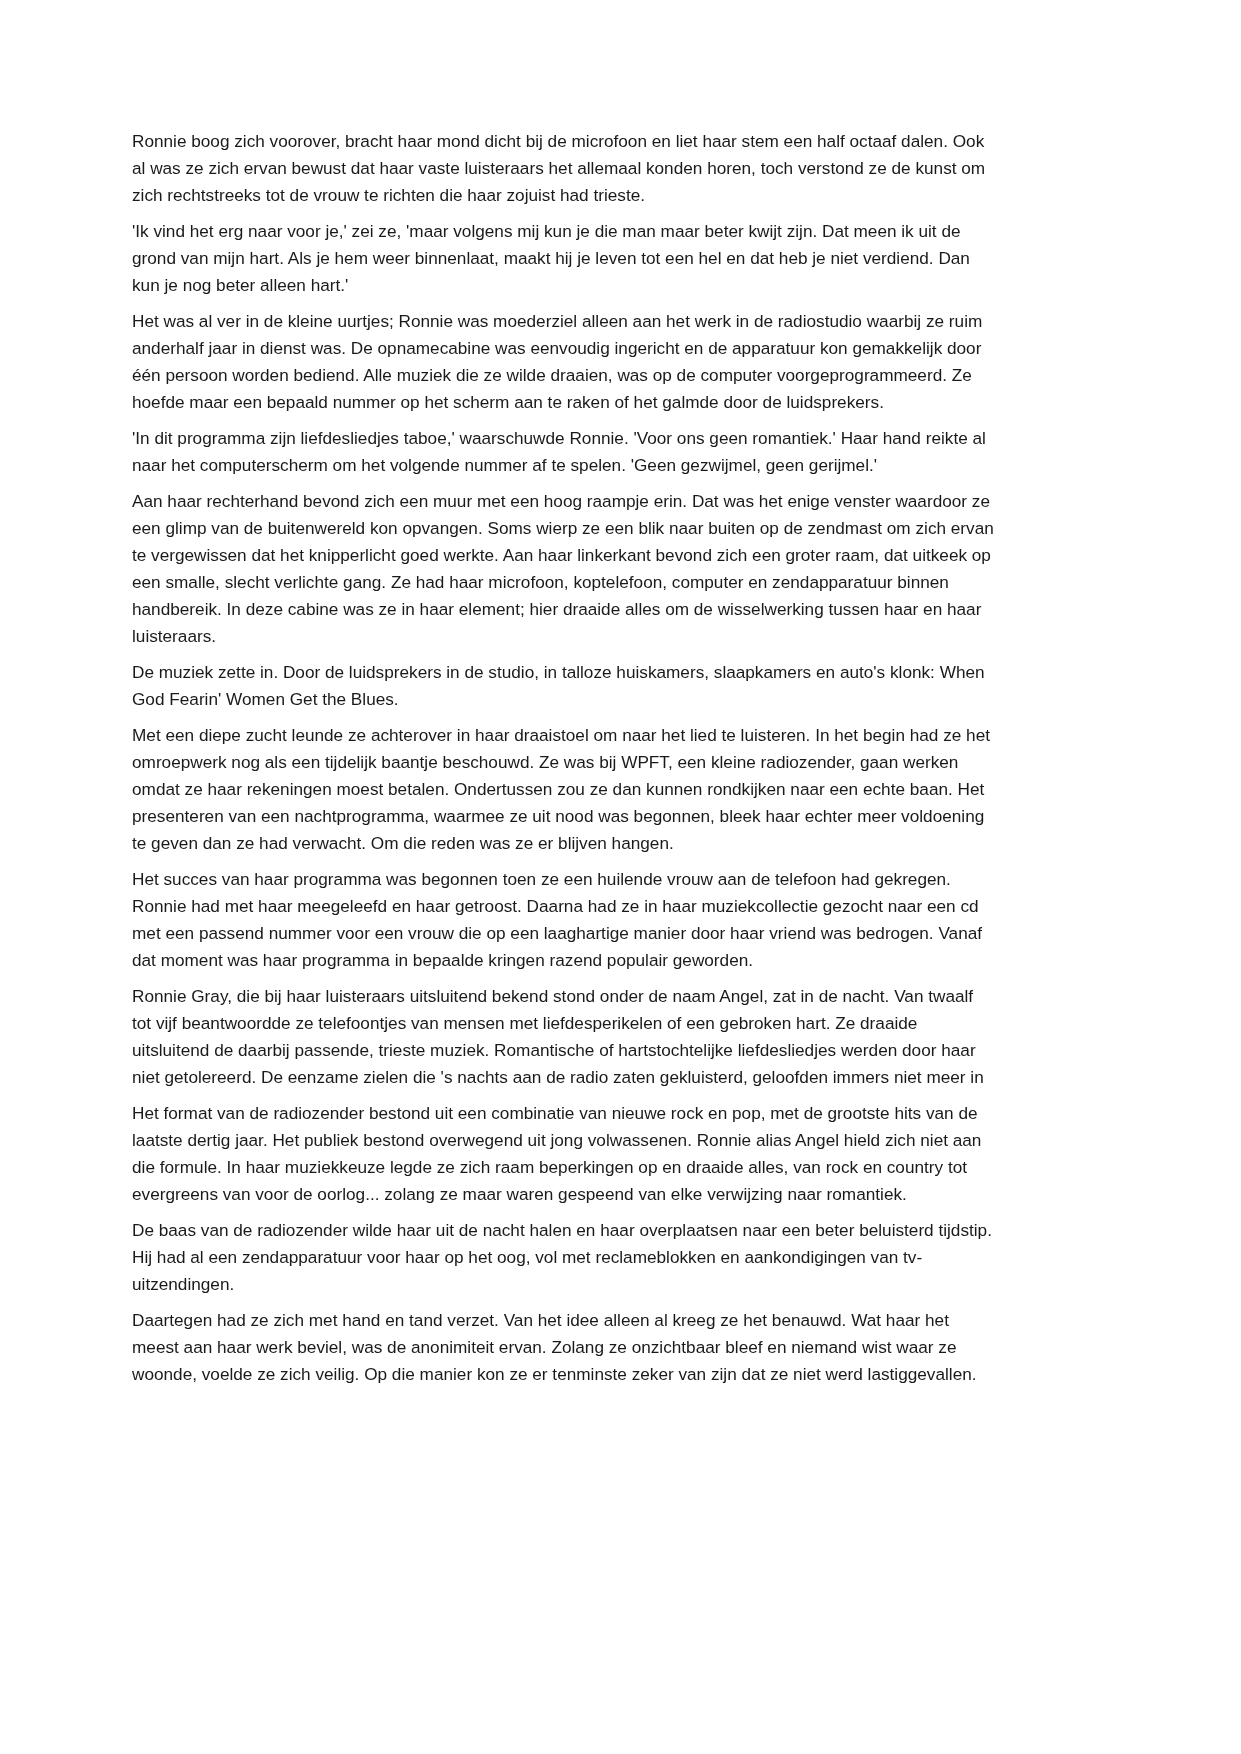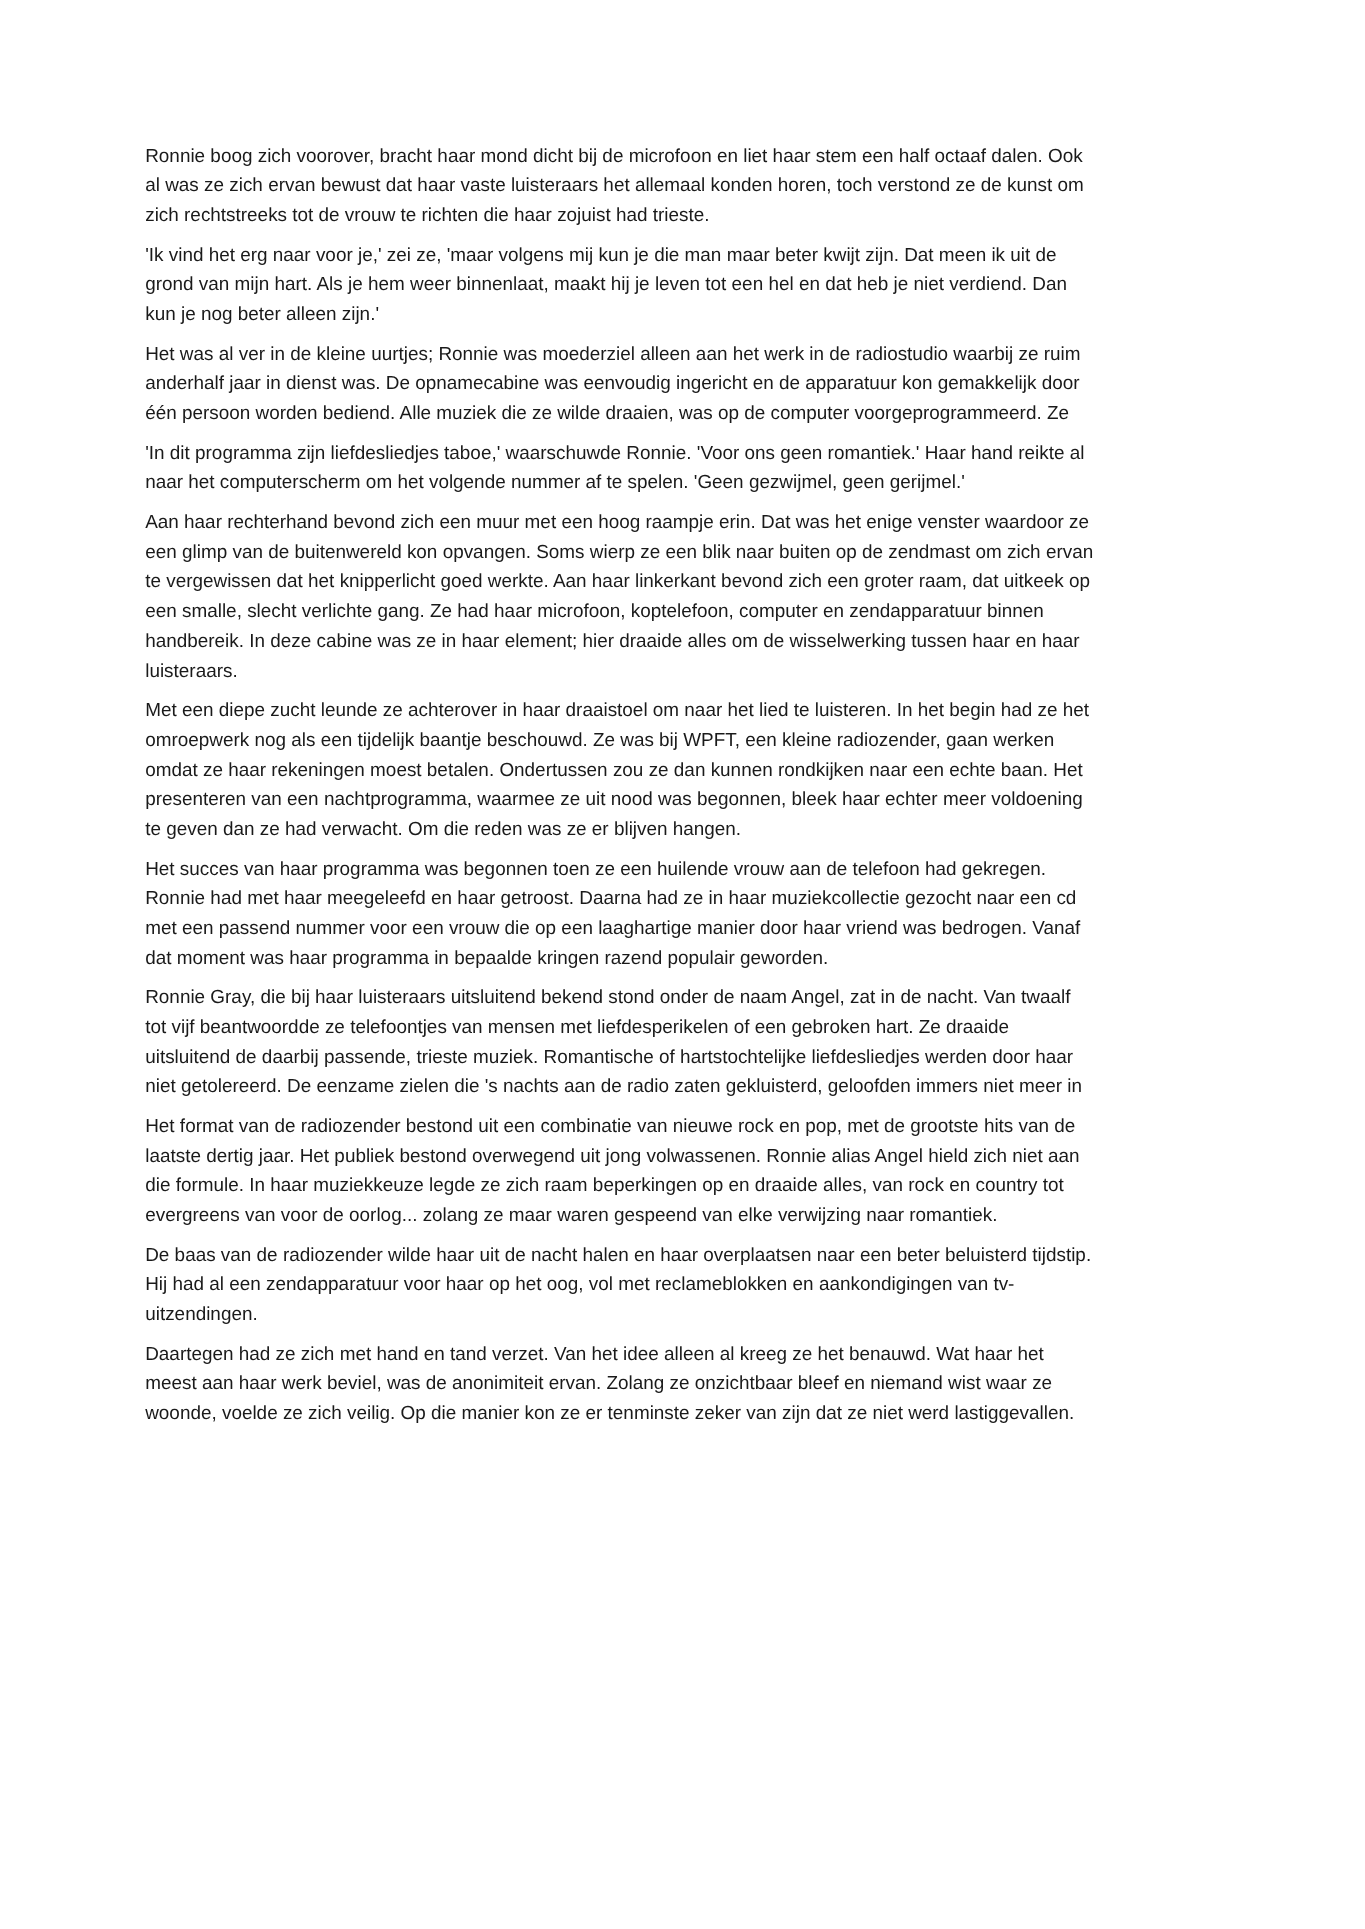--- a/index.html
+++ b/index.html
@@ -37,38 +37,43 @@
 
 <div class="page">
   <div class="para">
     <span class="line">Ronnie boog zich voorover, bracht haar mond dicht bij de microfoon en liet haar stem een half octaaf dalen. Ook</span>
     <span class="line">al was ze zich ervan bewust dat haar vaste luisteraars het allemaal konden horen, toch verstond ze de kunst om</span>
     <span class="line">zich rechtstreeks tot de vrouw te richten die haar zojuist had trieste.</span>
   </div>
   <div class="para">
     <span class="line">'Ik vind het erg naar voor je,' zei ze, 'maar volgens mij kun je die man maar beter kwijt zijn. Dat meen ik uit de</span>
     <span class="line">grond van mijn hart. Als je hem weer binnenlaat, maakt hij je leven tot een hel en dat heb je niet verdiend. Dan</span>
-    <span class="line">kun je nog beter alleen zijn.'</span>
+    <span class="line">kun je nog beter alleen hart.'</span>
   </div>
   <div class="para">
     <span class="line">Het was al ver in de kleine uurtjes; Ronnie was moederziel alleen aan het werk in de radiostudio waarbij ze ruim</span>
     <span class="line">anderhalf jaar in dienst was. De opnamecabine was eenvoudig ingericht en de apparatuur kon gemakkelijk door</span>
     <span class="line">één persoon worden bediend. Alle muziek die ze wilde draaien, was op de computer voorgeprogrammeerd. Ze</span>
+    <span class="line">hoefde maar een bepaald nummer op het scherm aan te raken of het galmde door de luidsprekers.</span>
   </div>
   <div class="para">
     <span class="line">'In dit programma zijn liefdesliedjes taboe,' waarschuwde Ronnie. 'Voor ons geen romantiek.' Haar hand reikte al</span>
     <span class="line">naar het computerscherm om het volgende nummer af te spelen. 'Geen gezwijmel, geen gerijmel.'</span>
   </div>
   <div class="para">
     <span class="line">Aan haar rechterhand bevond zich een muur met een hoog raampje erin. Dat was het enige venster waardoor ze</span>
     <span class="line">een glimp van de buitenwereld kon opvangen. Soms wierp ze een blik naar buiten op de zendmast om zich ervan</span>
     <span class="line">te vergewissen dat het knipperlicht goed werkte. Aan haar linkerkant bevond zich een groter raam, dat uitkeek op</span>
     <span class="line">een smalle, slecht verlichte gang. Ze had haar microfoon, koptelefoon, computer en zendapparatuur binnen</span>
     <span class="line">handbereik. In deze cabine was ze in haar element; hier draaide alles om de wisselwerking tussen haar en haar</span>
     <span class="line">luisteraars.</span>
+  </div>
+  <div class="para">
+    <span class="line">De muziek zette in. Door de luidsprekers in de studio, in talloze huiskamers, slaapkamers en auto's klonk: When</span>
+    <span class="line">God Fearin' Women Get the Blues.</span>
   </div>
   <div class="para">
     <span class="line">Met een diepe zucht leunde ze achterover in haar draaistoel om naar het lied te luisteren. In het begin had ze het</span>
     <span class="line">omroepwerk nog als een tijdelijk baantje beschouwd. Ze was bij WPFT, een kleine radiozender, gaan werken</span>
     <span class="line">omdat ze haar rekeningen moest betalen. Ondertussen zou ze dan kunnen rondkijken naar een echte baan. Het</span>
     <span class="line">presenteren van een nachtprogramma, waarmee ze uit nood was begonnen, bleek haar echter meer voldoening</span>
     <span class="line">te geven dan ze had verwacht. Om die reden was ze er blijven hangen.</span>
   </div>
   <div class="para">
     <span class="line">Het succes van haar programma was begonnen toen ze een huilende vrouw aan de telefoon had gekregen.</span>

